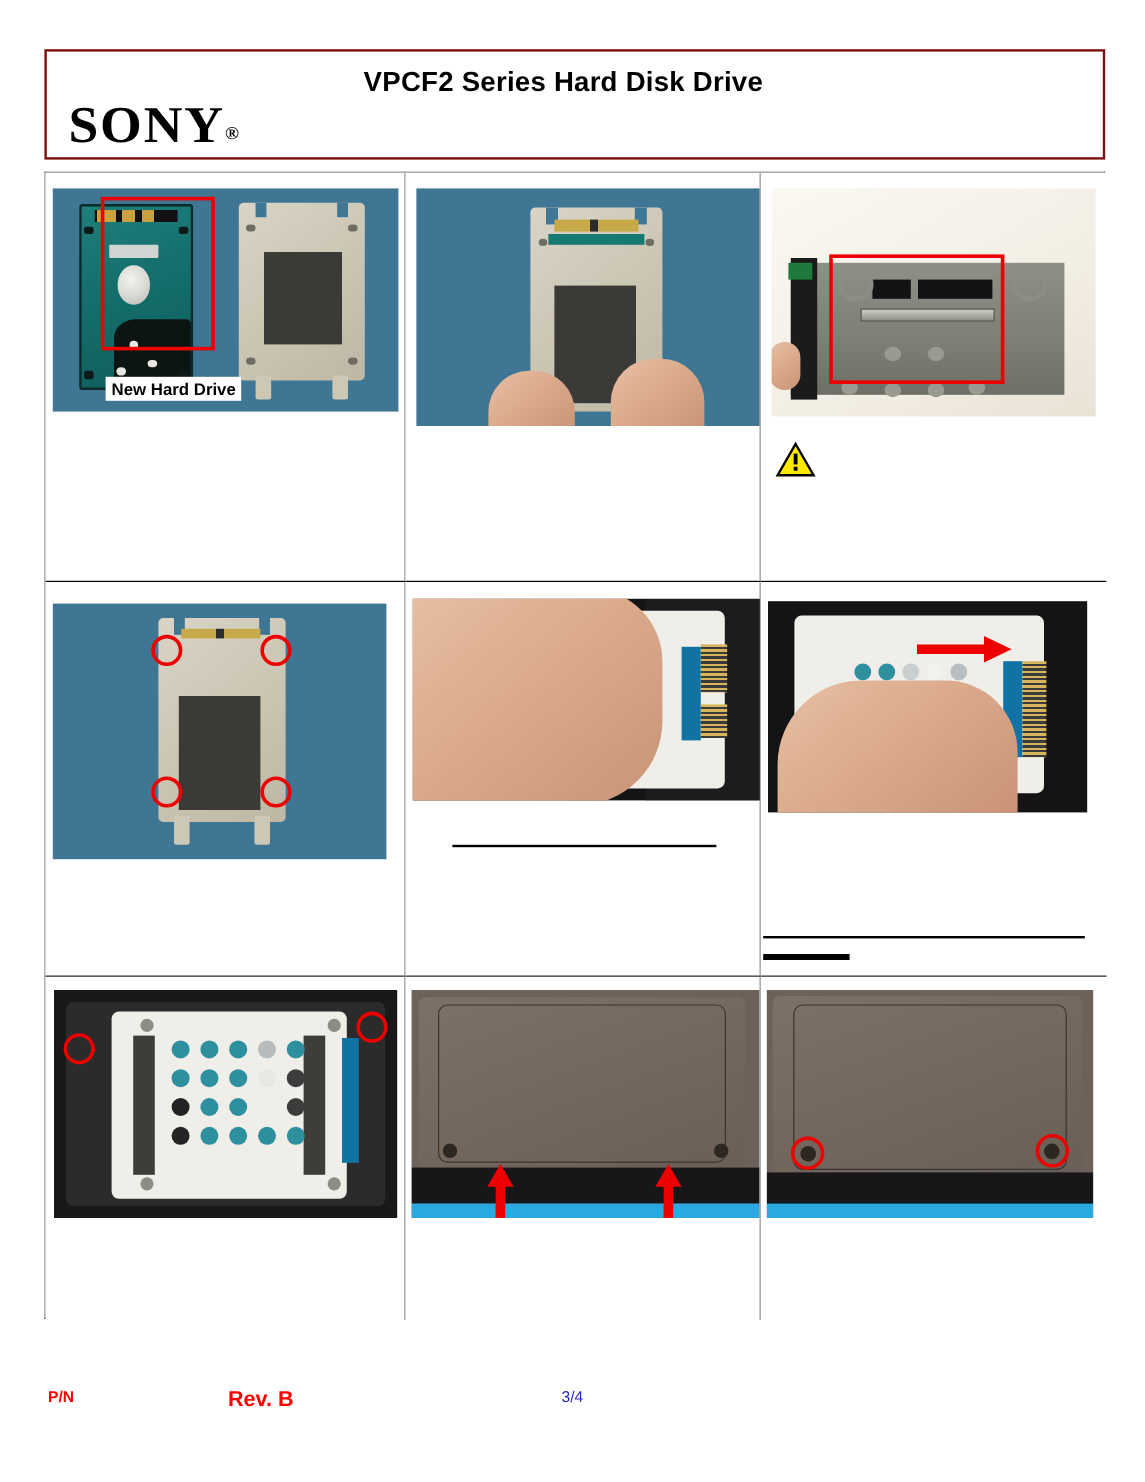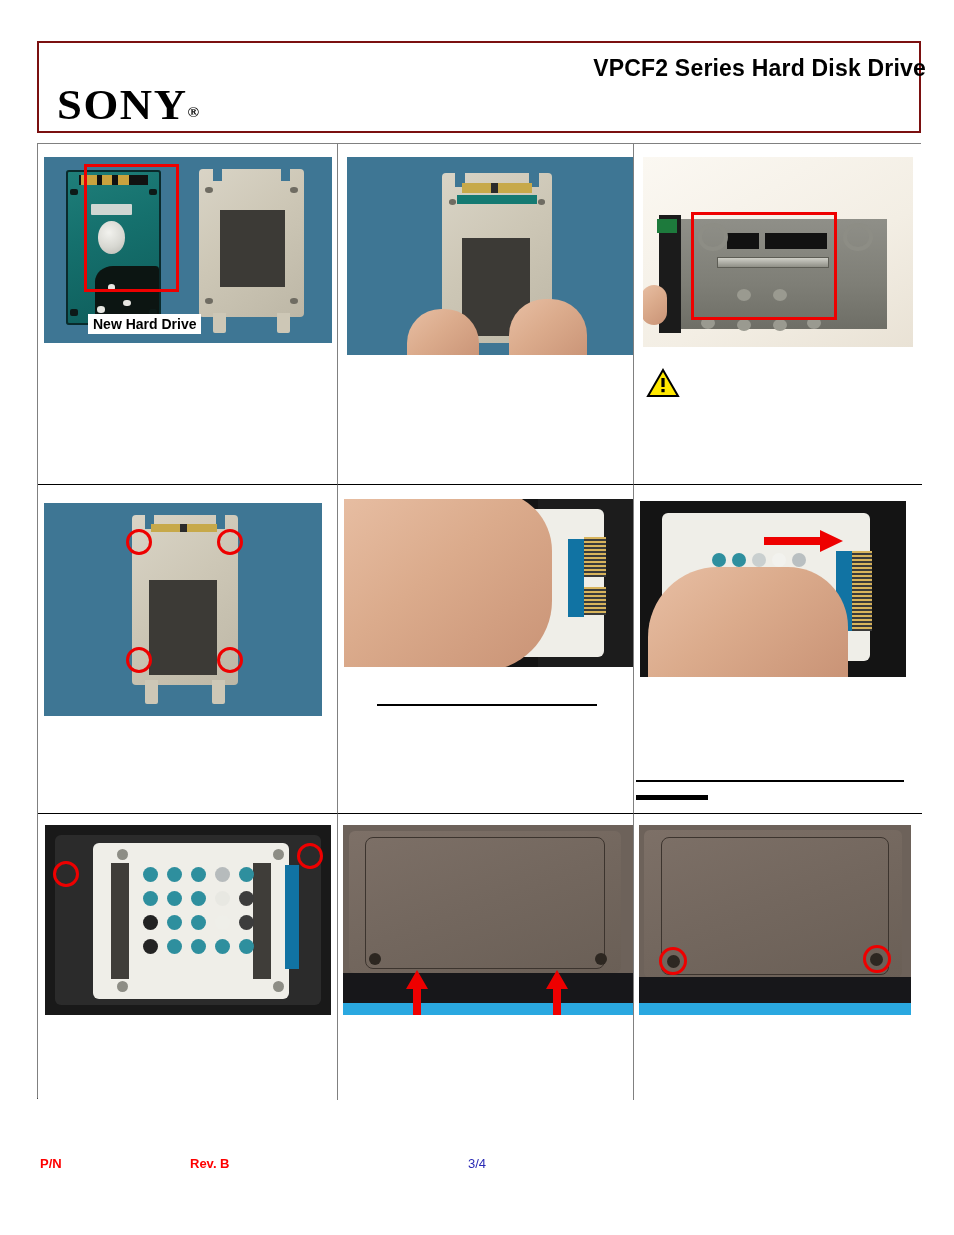--- a/index.html
+++ b/index.html
@@ -45,24 +45,24 @@
     transform: scaleX(1.04);
     transform-origin: left top;
   }
   .sony-logo .reg {
     font-size: 15px;
     vertical-align: 2px;
     letter-spacing: 0;
   }
   .header-titles {
     position: absolute;
-    left: 277px;
+    left: 264px;
     top: 12px;
     width: 610px;
-    text-align: right;
+    text-align: left;
   }
   .title-line {
     font-family: "Liberation Sans", sans-serif;
     font-weight: bold;
     font-size: 23px;
     color: #000000;
     letter-spacing: 0.2px;
   }
   .title-line.one { margin-bottom: 18px; }
 
@@ -250,21 +250,21 @@
     top: 1156px;
     font-weight: bold;
     font-size: 13px;
     color: #fe0000;
   }
   .foot-rev {
     position: absolute;
     left: 190px;
     top: 1156px;
     font-weight: bold;
-    font-size: 13px;
+    font-size: 18px;
     color: #fe0000;
   }
   .foot-page {
     position: absolute;
     left: 0;
     top: 1156px;
     width: 954px;
     text-align: center;
     font-size: 13px;
     color: #2a2ab5;

